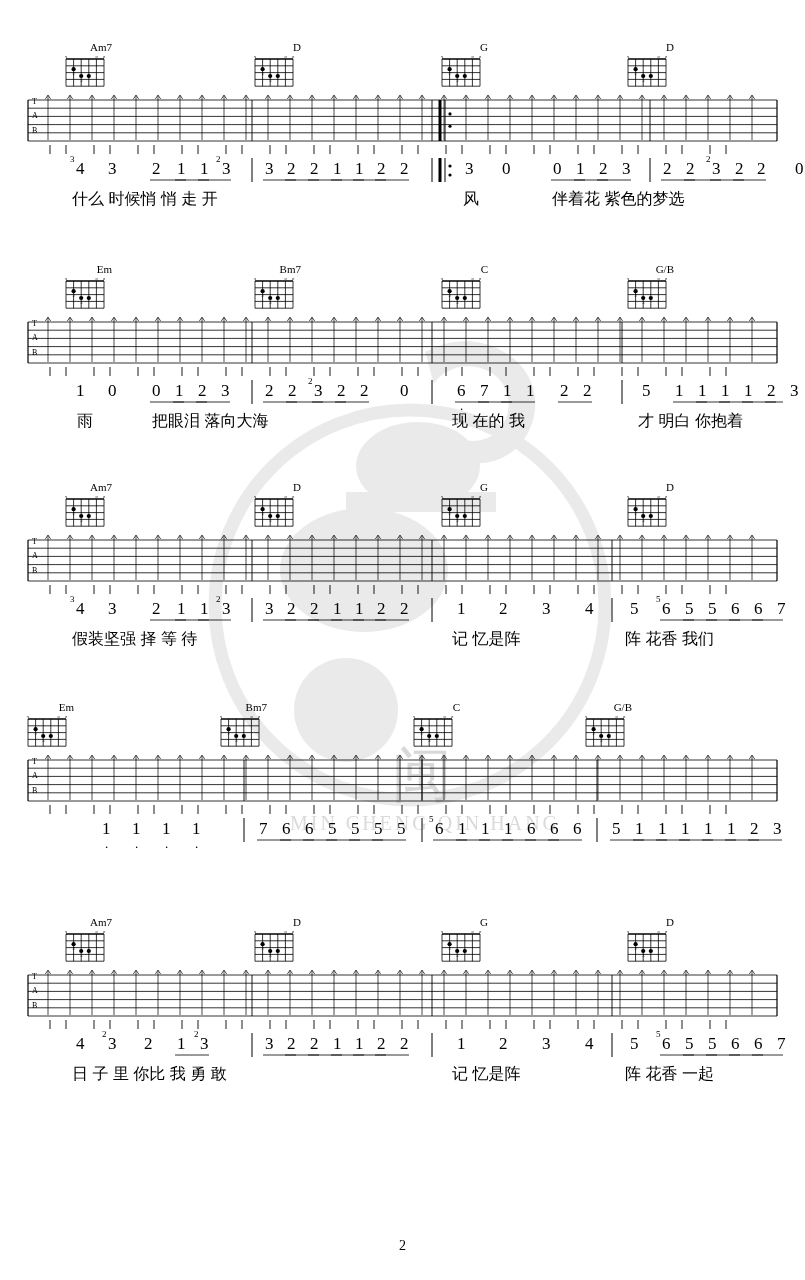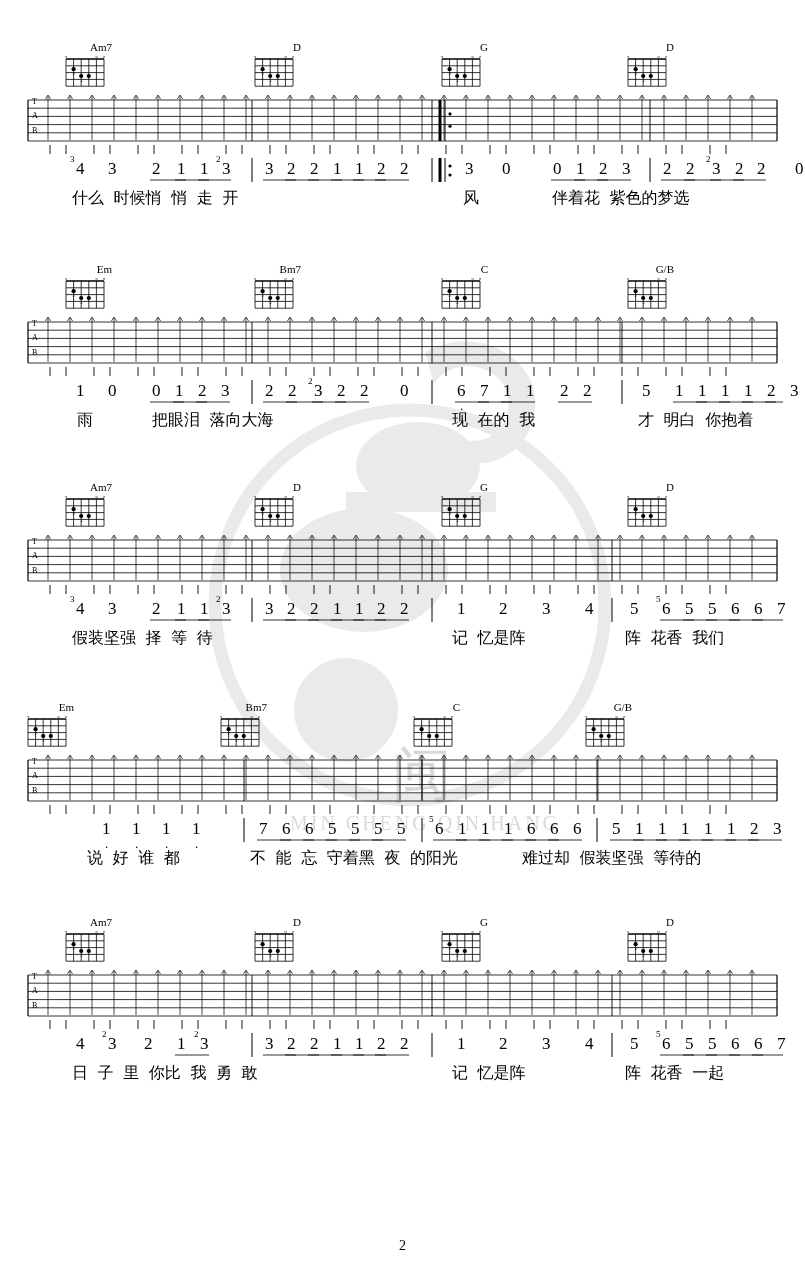--- a/index.html
+++ b/index.html
@@ -122,21 +122,21 @@
 
   .lyricrow {
     position: relative;
     height: 28px;
     margin: 0 22px;
     width: 761px;
   }
   .lyr {
     position: absolute;
     font-size: 16px;
-    font-family: Liberation Mono, monospace;
+    font-family: Liberation Sans, sans-serif;
     line-height: 18px;
     white-space: nowrap;
   }
 
   .pagenum {
     position: absolute;
     left: 0;
     top: 1238px;
     width: 805px;
     text-align: center;
@@ -1339,25 +1339,20 @@
           <span class="num" style="left:551px;top:6px;">6</span>
           <span class="num" style="left:590px;top:6px;">5</span>
           <span class="num" style="left:613px;top:6px;">1</span>
           <span class="num" style="left:636px;top:6px;">1</span>
           <span class="num" style="left:659px;top:6px;">1</span>
           <span class="num" style="left:682px;top:6px;">1</span>
           <span class="num" style="left:705px;top:6px;">1</span>
           <span class="num" style="left:728px;top:6px;">2</span>
           <span class="num" style="left:751px;top:6px;">3</span>
         </div>
-        <div class="lyricrow">
-          <span class="lyr" style="left:65px;top:2px;">说 好 谁 都</span>
-          <span class="lyr" style="left:228px;top:2px;">不 能 忘  守着黑  夜 的阳光</span>
-          <span class="lyr" style="left:500px;top:2px;">难过却  假装坚强  等待的</span>
-        </div>
       </div>
       <div class="system" style="top: 915px;">
         <div class="chordrow">
           <div class="chord" style="left:60px;top:2px;">
             <div class="cname">Am7</div>
             <svg width="46" height="34" viewBox="0 0 46 34">
               <g stroke="#000" stroke-width="0.8" fill="none">
                 <line x1="6" y1="6" x2="44" y2="6" stroke-width="1.6"></line>
                 <line x1="6" y1="12.8" x2="44" y2="12.8"></line>
                 <line x1="6" y1="19.6" x2="44" y2="19.6"></line>

